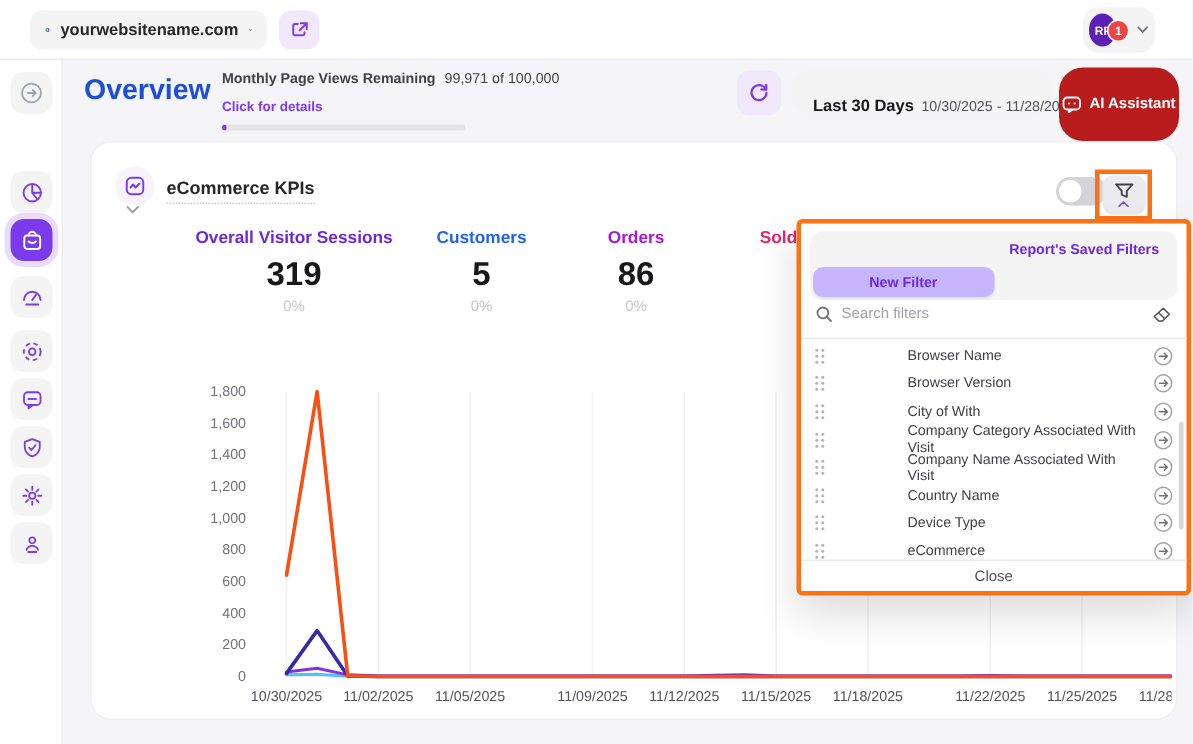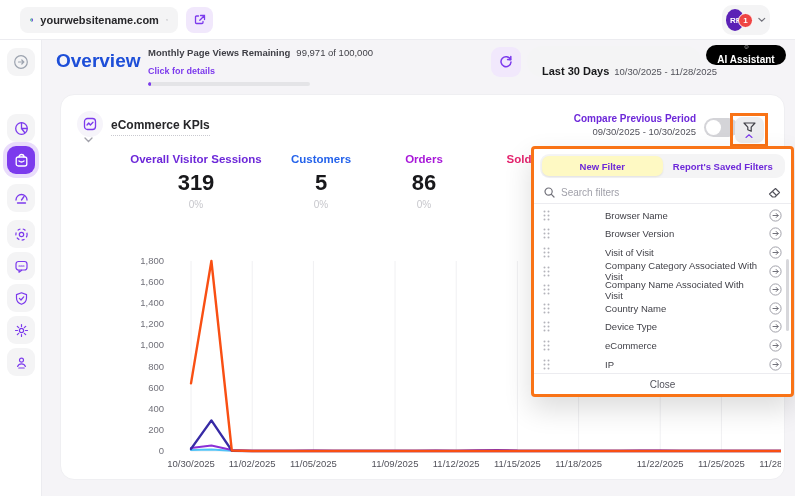--- a/index.html
+++ b/index.html
@@ -27,21 +27,21 @@
   .monthly .t { font-size:9.5px; font-weight:bold; color:#3f3f46; }
   .monthly .v { font-size:9.5px; color:#3f3f46; }
   .monthly .link { font-size:9px; color:#7C3AED; font-weight:bold; cursor:pointer; display:inline-block; margin-top:8px; }
   .monthly .bar { margin-top:4px; width:162px; height:4px; background:#E4E4E7; border-radius:2px; overflow:hidden; }
   .monthly .bar .fill { height:4px; width:3px; background:#7C3AED; border-radius:2px; }
 
   .refresh-btn { position:absolute; left:491px; top:47px; width:30px; height:30px; border-radius:9px; background:#F1E8FC; display:flex; align-items:center; justify-content:center; cursor:pointer; z-index:3; }
   .date-pill { position:absolute; left:527px; top:46px; width:174px; height:31px; border-radius:16px; background:#F4F4F5; display:flex; align-items:flex-end; gap:5px; padding:0 10px; cursor:pointer; z-index:3; }
   .date-pill .preset { font-size:11px; font-weight:bold; color:#18181b; white-space:nowrap; }
   .date-pill .range { font-size:9.5px; color:#52525b; white-space:nowrap; }
-  .ai-btn { position:absolute; left:706px; top:45px; width:80px; height:20px; border-radius:16px; background:#000000; display:flex; align-items:center; justify-content:center; gap:5px; cursor:pointer; z-index:3;flex-direction:column; }
+  .ai-btn { position:absolute; left:706px; top:45px; width:80px; height:49px; border-radius:16px; background:#b91c1c; display:flex; align-items:center; justify-content:center; gap:5px; cursor:pointer; z-index:3; }
   .ai-btn .label { font-size:10px; font-weight:bold; color:#fff; }
 
   
   .card { position:absolute; left:60px; top:94px; width:725px; height:386px; background:#fff; border-radius:14px; border:1px solid #efeff2; z-index:2; }
   .kpi-head-icon { position:absolute; left:16px; top:16px; width:26px; height:26px; border-radius:50%; background:#F6F4FA; display:flex; align-items:center; justify-content:center; }
   .kpi-head-chev { position:absolute; left:23px; top:42px; }
   .card-title { position:absolute; left:50px; top:23px; font-size:12px; font-weight:bold; color:#27272a; border-bottom:1px dotted #c9c9cf; padding-bottom:3px; }
 
   .compare { position:absolute; left:475px; top:18px; width:160px; text-align:right; }
   .compare .l1 { font-size:10px; font-weight:bold; color:#6D28D9; }
@@ -56,22 +56,22 @@
   .kpi .value { font-size:22px; font-weight:bold; color:#18181b; margin-top:5px; }
   .kpi .delta { font-size:10px; color:#c7c7cc; margin-top:3px; }
 
   
   #chart { position:absolute; left:5px; top:160px; }
 
   
   .filter-panel { position:absolute; left:531px; top:146px; width:263px; height:251px; background:#fff; border:3px solid #F97316; border-radius:4px; box-shadow:0 12px 28px rgba(0,0,0,.14); z-index:10; display:flex; flex-direction:column; }
   .fp-tabs { margin:5px 6px 4px 6px; background:#F4F4F5; border-radius:9px; display:flex; padding:2px; }
   .fp-tab { flex:1; height:20px; display:flex; align-items:center; justify-content:center; font-size:9.5px; font-weight:bold; color:#6D28D9; border-radius:7px; cursor:pointer; }
-  .fp-tab.active { background:#fef9c3; box-shadow:0 1px 2px rgba(0,0,0,.08); }
-  .fp-search { display:flex; align-items:center; gap:6px; padding:0 10px; height:22px; border-bottom:1px solid #ececf0; }
+  .fp-tab.active { background:#c4b5fd; box-shadow:0 1px 2px rgba(0,0,0,.08);margin-top:22px; }
+  .fp-search { display:flex; align-items:flex-start; gap:6px; padding:0 10px; height:22px; border-bottom:1px solid #ececf0; }
   .fp-search input { flex:1; border:none; outline:none; font-size:10px; color:#3f3f46; font-family:"Liberation Sans",sans-serif; background:transparent; }
   .fp-search input::placeholder { color:#a1a1aa; }
   .fp-list { flex:1; position:relative; overflow:hidden; padding-top:2px; }
   .fp-row { display:flex; align-items:center; gap:7px; height:18.6px; padding:0 9px; cursor:pointer; }
   .fp-row .name { flex:1; font-size:9.5px; color:#3f3f46;margin-left:48px; }
   .fp-scrollbar { position:absolute; right:2px; top:55px; width:3px; height:72px; background:#d7d7db; border-radius:2px; }
   .fp-close { height:21px; border-top:1px solid #ececf0; display:flex; align-items:center; justify-content:center; font-size:10px; color:#52525b; cursor:pointer; }
 
   svg { display:block; }
 </style>
@@ -213,24 +213,20 @@
       <svg width="14" height="14" viewBox="0 0 14 14">
           <rect x="1.5" y="1.5" width="11" height="11" rx="3" fill="none" stroke="#7C3AED" stroke-width="1.3"></rect>
           <polyline points="4,8 5.7,6 7.4,8 10,5.3" fill="none" stroke="#7C3AED" stroke-width="1.3" stroke-linecap="round" stroke-linejoin="round"></polyline>
         </svg>
     </div>
     <svg class="kpi-head-chev" width="9" height="6" viewBox="0 0 9 6">
         <polyline points="1,1 4.5,4.5 8,1" fill="none" stroke="#a1a1aa" stroke-width="1.3" stroke-linecap="round"></polyline>
       </svg>
     <div class="card-title">eCommerce KPIs</div>
 
-    <div class="compare">
-      <div class="l1">Compare Previous Period</div>
-      <div class="l2">09/30/2025 - 10/30/2025</div>
-    </div>
     <div class="toggle">
         <div class="knob"></div>
       </div>
 
     <div class="filter-annot">
       <div class="filter-btn">
         <svg width="13" height="11" viewBox="0 0 13 11">
             <path d="M1 1 h11 L8.2 5.2 V9.3 L4.8 7.8 V5.2 Z" fill="none" stroke="#3f3f46" stroke-width="1.2" stroke-linejoin="round"></path>
           </svg>
         <svg width="8" height="4" viewBox="0 0 8 4" style="margin-top:1px">
@@ -352,21 +348,21 @@
         </div>
         <div class="fp-row">
           <svg width="7" height="11" viewBox="0 0 7 11">
             <circle cx="1.5" cy="1.5" r="1" fill="#b3b3ba"></circle>
             <circle cx="5.5" cy="1.5" r="1" fill="#b3b3ba"></circle>
             <circle cx="1.5" cy="5.5" r="1" fill="#b3b3ba"></circle>
             <circle cx="5.5" cy="5.5" r="1" fill="#b3b3ba"></circle>
             <circle cx="1.5" cy="9.5" r="1" fill="#b3b3ba"></circle>
             <circle cx="5.5" cy="9.5" r="1" fill="#b3b3ba"></circle>
           </svg>
-          <span class="name">Visit of Visit</span>
+          <span class="name">City of With</span>
           <svg width="13" height="13" viewBox="0 0 13 13">
             <circle cx="6.5" cy="6.5" r="5.6" fill="none" stroke="#a1a1aa" stroke-width="1"></circle>
             <path d="M4 6.5 h5 M7.2 4.5 l2 2 -2 2" fill="none" stroke="#71717a" stroke-width="1" stroke-linecap="round"></path>
           </svg>
         </div>
         <div class="fp-row">
           <svg width="7" height="11" viewBox="0 0 7 11">
             <circle cx="1.5" cy="1.5" r="1" fill="#b3b3ba"></circle>
             <circle cx="5.5" cy="1.5" r="1" fill="#b3b3ba"></circle>
             <circle cx="1.5" cy="5.5" r="1" fill="#b3b3ba"></circle>

